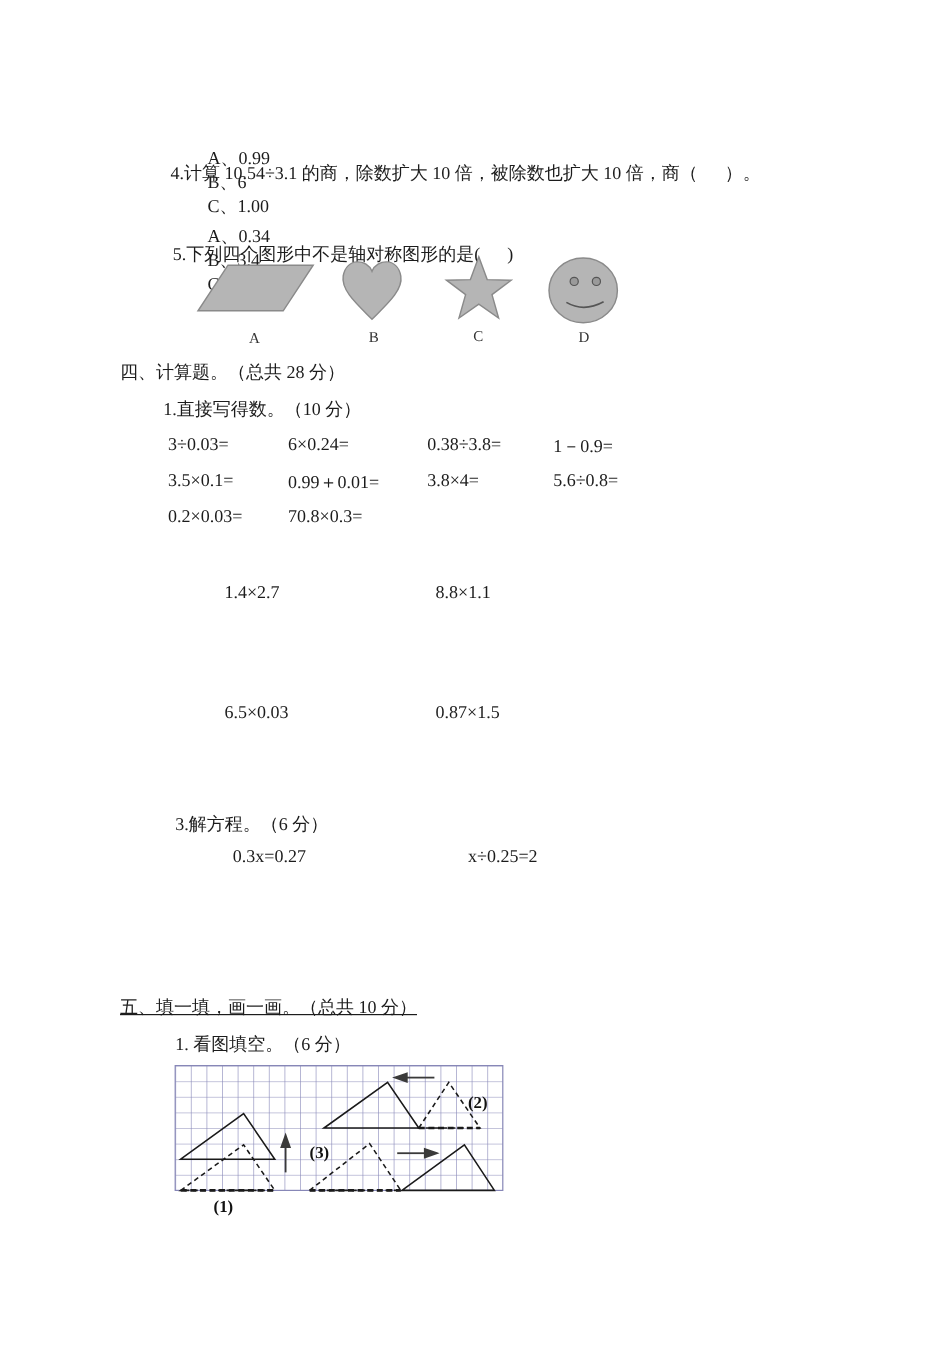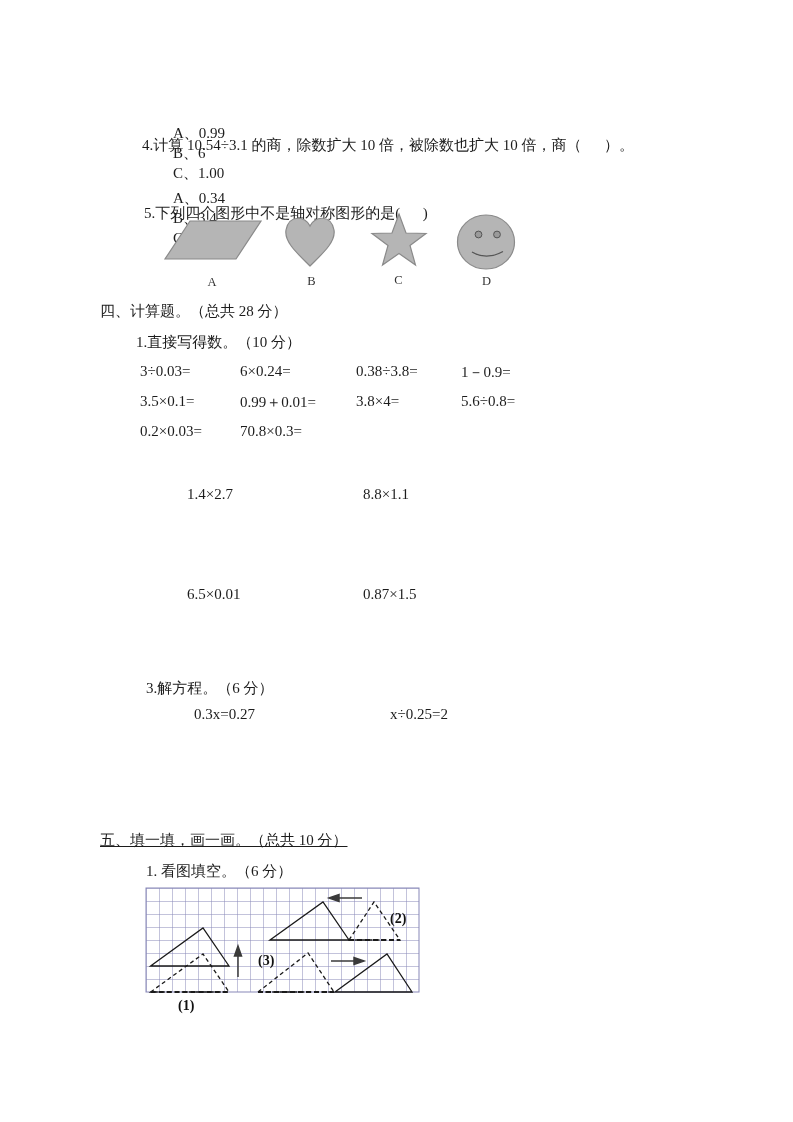--- a/index.html
+++ b/index.html
@@ -113,21 +113,21 @@
   <div class="mrow" id="mr3">
     <span>0.2×0.03=</span>
     <span>70.8×0.3=</span>
   </div>
 
   <div class="wrow" id="wr1">
     <span>1.4×2.7</span>
     <span>8.8×1.1</span>
   </div>
   <div class="wrow" id="wr2">
-    <span>6.5×0.01</span>
+    <span>6.5×0.03</span>
     <span>0.87×1.5</span>
   </div>
 
   <div class="line" id="sub43">3.解方程。（6 分）</div>
   <div class="wrow" id="eqr">
     <span>0.3x=0.27</span>
     <span>x÷0.25=2</span>
   </div>
 
   <div class="line" id="sec5">五、填一填，画一画。（总共 10 分）</div>

